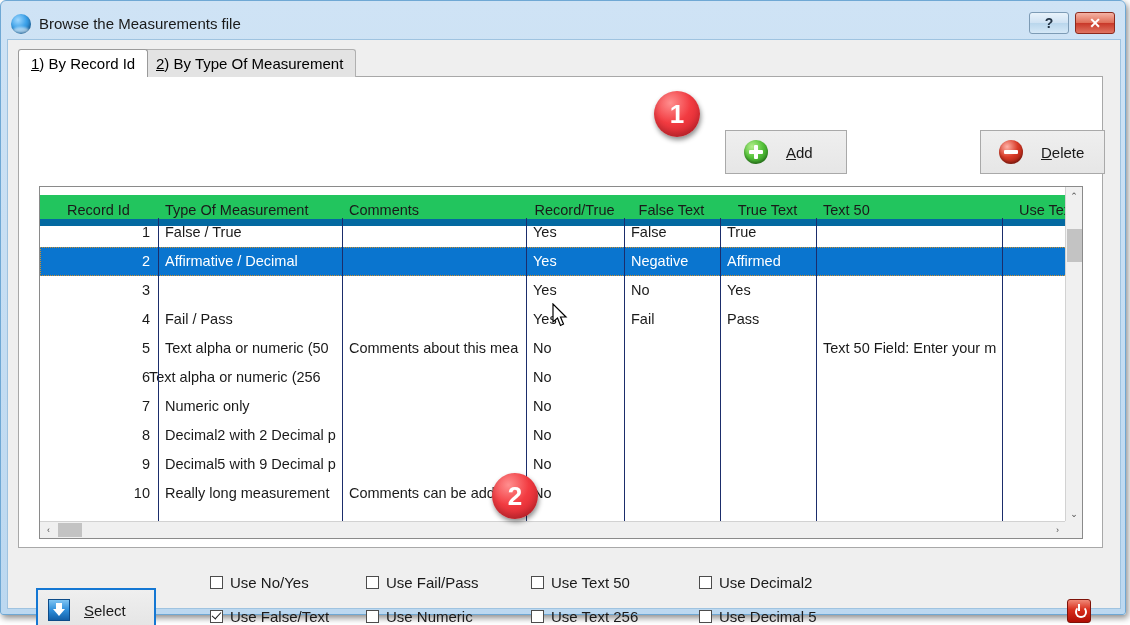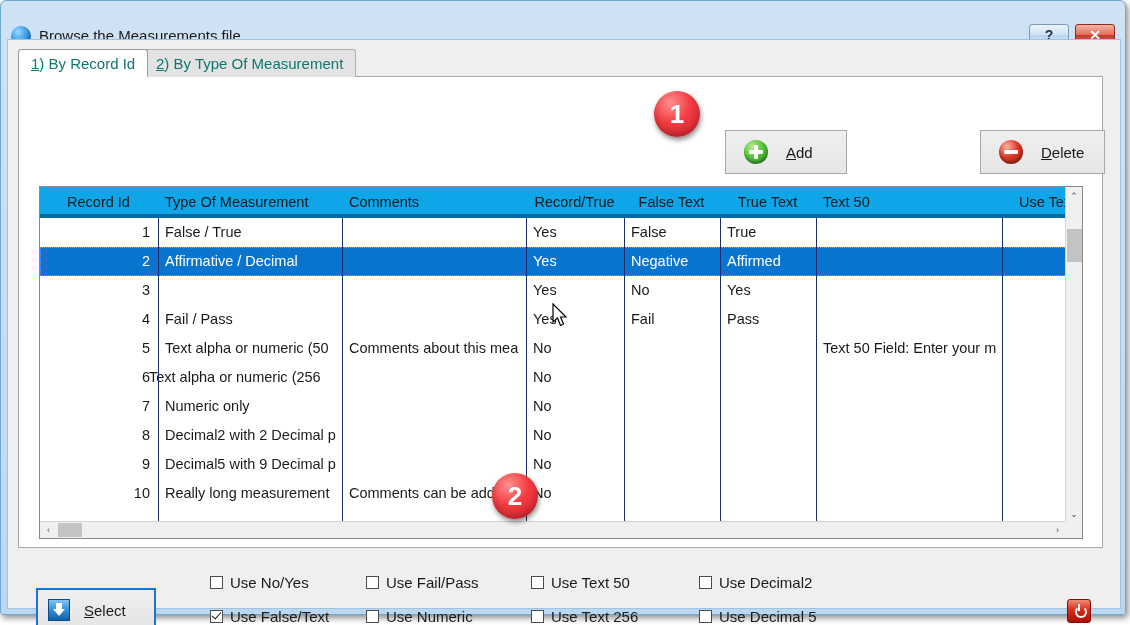--- a/index.html
+++ b/index.html
@@ -25,21 +25,21 @@
     background: linear-gradient(to bottom, #cfe3f5 0%, #bcd8f0 100%);
     border: 1px solid #6fa8d4;
     border-radius: 6px 6px 3px 3px;
     box-sizing: border-box;
     box-shadow: 2px 3px 6px rgba(0,0,0,0.45);
   }
 
   
   .titlebar {
     position: absolute;
-    left: 0; top: 16px;
+    left: 0; top: 4px;
     width: 100%;
     height: 38px;
     box-sizing: border-box;
   }
   .title-icon {
     position: absolute;
     left: 10px; top: 9px;
     width: 20px; height: 20px;
     border-radius: 50%;
     background: radial-gradient(circle at 35% 30%, #9fd8ff 0%, #3aa0e8 45%, #1464a8 100%);
@@ -108,21 +108,21 @@
   }
   .tab {
     position: absolute;
     top: 0;
     height: 28px;
     padding: 0 12px;
     box-sizing: border-box;
     display: flex;
     align-items: center;
     font-size: 15px;
-    color: #0f766e;
+    color: #000000;
     border: 1px solid #b0b0b0;
     border-bottom: none;
     border-radius: 3px 3px 0 0;
     cursor: pointer;
     white-space: nowrap;
   }
   .tab.active {
     left: 0;
     background: #ffffff;
     border-color: #9a9a9a;
@@ -218,25 +218,25 @@
     left: 20px; top: 109px;
     width: 1044px;
     height: 353px;
     border: 1px solid #8a8a8a;
     box-sizing: border-box;
     background: #ffffff;
     overflow: hidden;
   }
   .grid-head {
     position: absolute;
-    left: 0; top: 0;
+    left: 0; top: 8px;
     height: 31px;
     width: 100%;
-    background: #0ea5e9;
-    border-bottom: 4px solid #0369a1;
+    background: #22c55e;
+    border-bottom: 7px solid #0369a1;
     box-sizing: border-box;
   }
   .gh-cell {
     position: absolute;
     top: 0;
     height: 30px;
     line-height: 30px;
     font-size: 14.5px;
     color: #1a1a1a;
     box-sizing: border-box;

